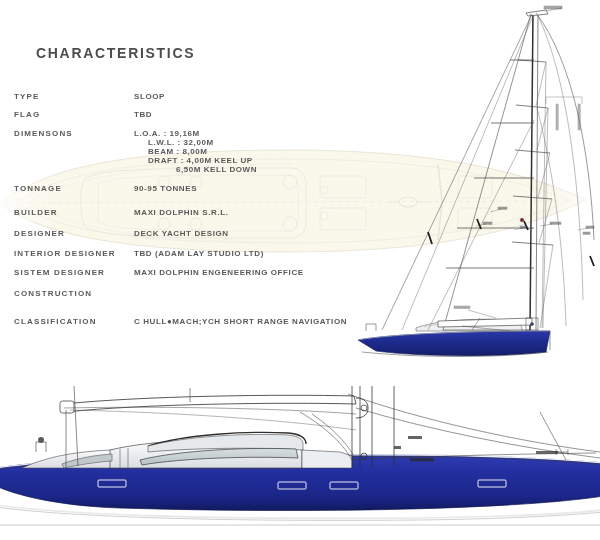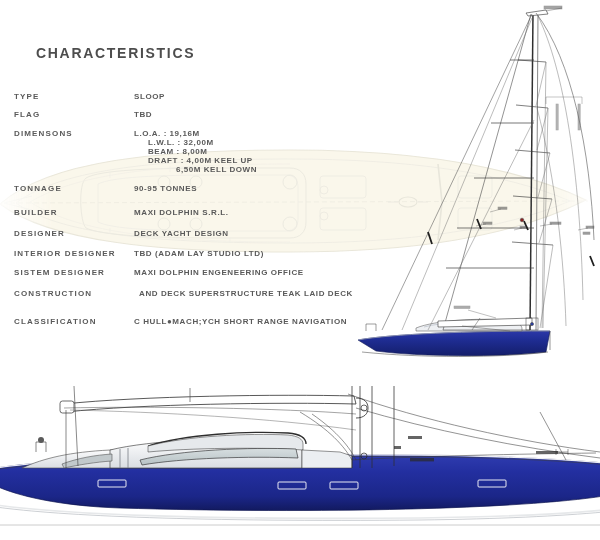--- a/index.html
+++ b/index.html
@@ -363,21 +363,20 @@
     </div>
 
     <div class="row" style="top:268px;">
       <span class="lbl">SISTEM DESIGNER</span>
       <span class="val">MAXI DOLPHIN ENGENEERING OFFICE</span>
     </div>
 
     <div class="row" style="top:289px;">
       <span class="lbl">CONSTRUCTION</span>
       <span class="val">
-        <span class="sub cline2">AND DECK SUPERSTRUCTURE TEAK LAID DECK</span>
       </span>
     </div>
 
     <div class="row" style="top:317px;">
       <span class="lbl">CLASSIFICATION</span>
       <span class="val">C HULL●MACH;YCH SHORT RANGE NAVIGATION</span>
     </div>
 
   </div>
 </div>

